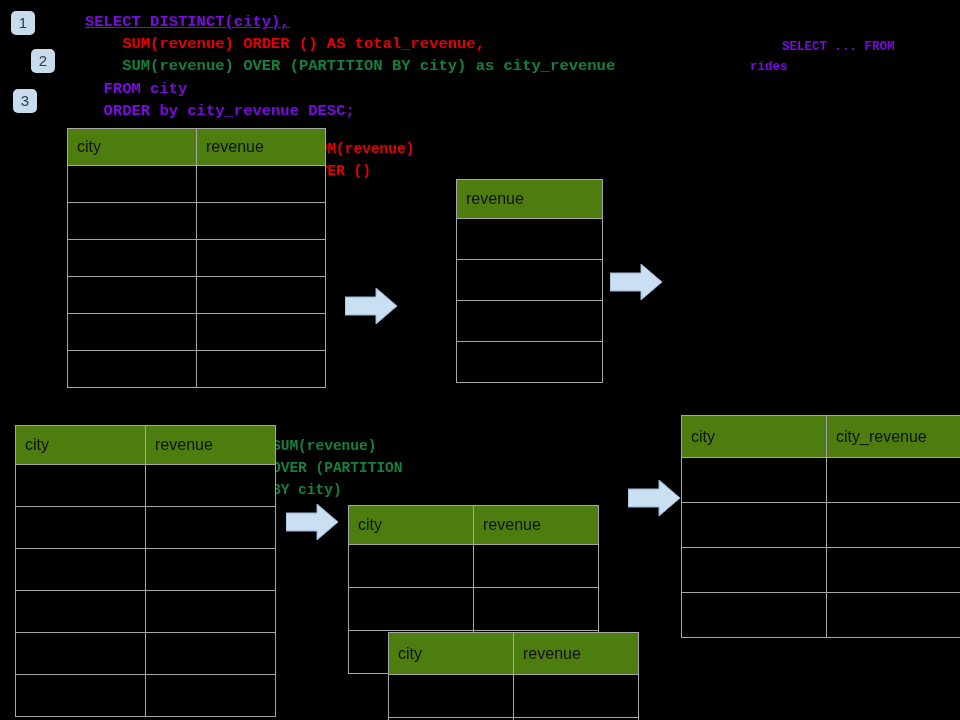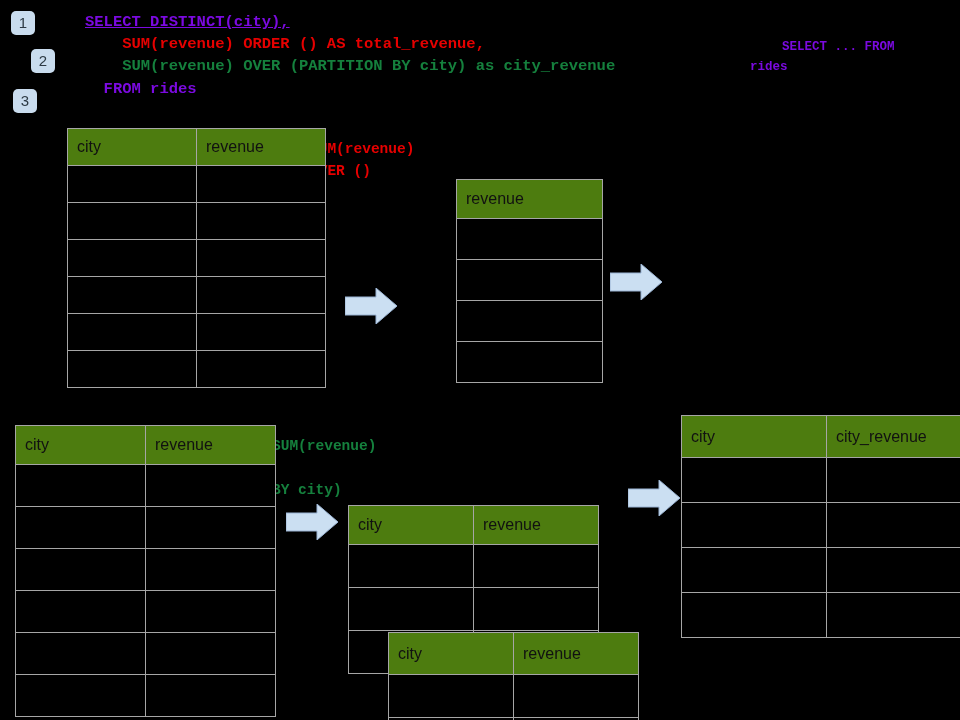--- a/index.html
+++ b/index.html
@@ -98,29 +98,31 @@
 
 <div id="stage">
 
   <div class="badge" style="left:11px;  top:11px;">1</div>
   <div class="badge" style="left:31px;  top:49px;">2</div>
   <div class="badge" style="left:13px;  top:89px;">3</div>
 
   <div class="code c-purple" style="left:85px; top:12px;text-decoration:underline;">SELECT DISTINCT(city),</div>
   <div class="code c-red" style="left:85px; top:34px;">    SUM(revenue) ORDER () AS total_revenue,</div>
   <div class="code c-green" style="left:85px; top:56px;">    SUM(revenue) OVER (PARTITION BY city) as city_revenue</div>
-  <div class="code c-purple" style="left:85px; top:79px;">  FROM rides</div>
+  <div class="code c-purple" style="left:85px; top:79px;">  FROM city</div>
+  <div class="code c-purple" style="left:85px; top:101px;">  ORDER by city_revenue DESC;</div>
 
   <div class="sideNote" style="left:750px; top:38px;margin-left:32px;">SELECT ... FROM</div>
   <div class="sideNote" style="left:750px; top:58px;">rides</div>
 
   <div class="annot c-red" style="left:310px; top:138px;">SUM(revenue)</div>
   <div class="annot c-red" style="left:310px; top:160px;">OVER ()</div>
 
   <div class="annot c-green" style="left:272px; top:435px;">SUM(revenue)</div>
+  <div class="annot c-green" style="left:272px; top:457px;">OVER (PARTITION</div>
   <div class="annot c-green" style="left:272px; top:479px;">BY city)</div>
 
   <table class="tbl" style="left:67px; top:128px; width:238px;">
     <thead>
       <tr>
         <th style="width:119px; height:36px;">city</th>
         <th style="width:119px; height:36px;">revenue</th>
       </tr>
     </thead>
     <tbody>

